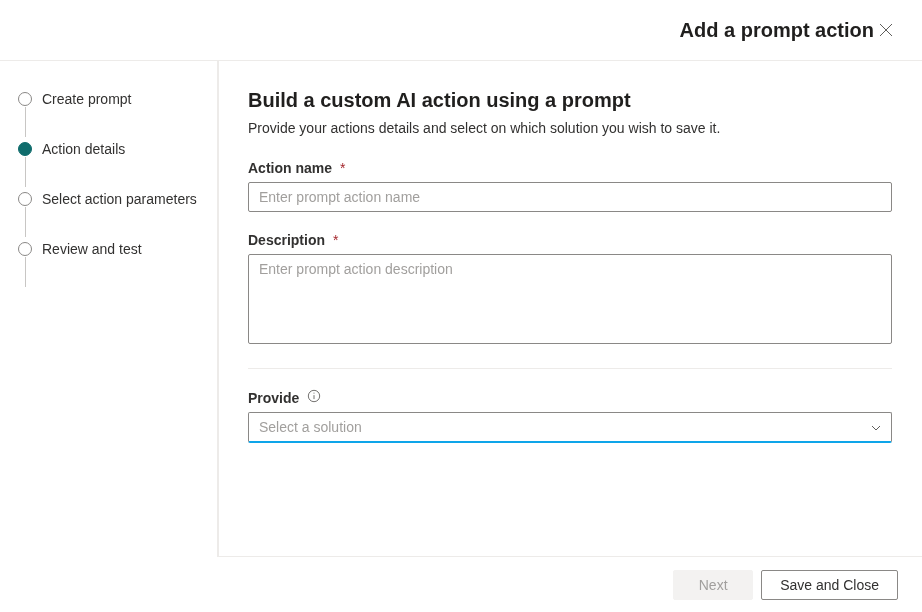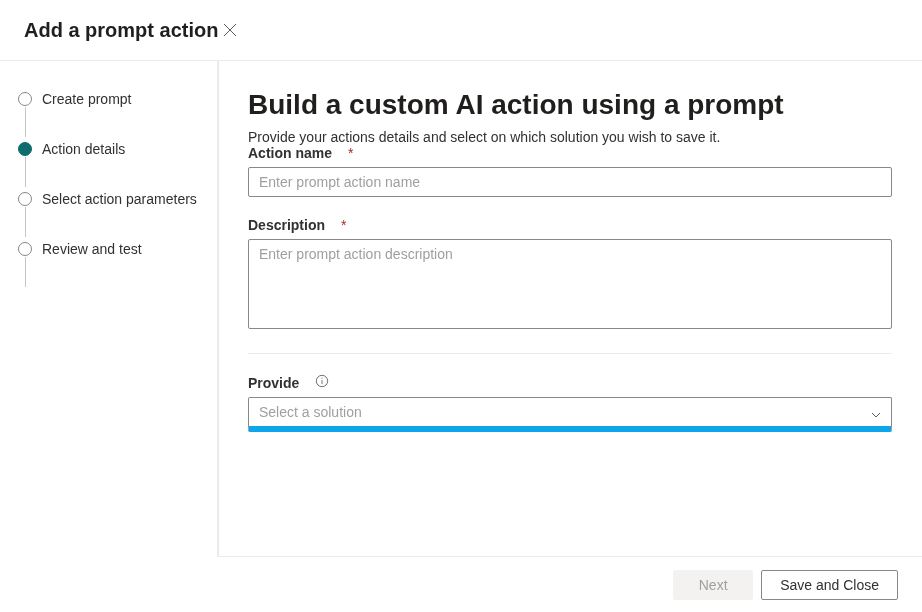--- a/index.html
+++ b/index.html
@@ -7,21 +7,21 @@
       font-family: "Segoe UI", -apple-system, BlinkMacSystemFont, sans-serif;
       background: #fff;
       color: #323130;
       width: 922px;
       height: 612px;
       overflow: hidden;
       position: relative;
     }
     .dialog-header {
       display: flex;
-      justify-content: flex-start;
+      justify-content: flex-end;
       align-items: center;
       padding: 18px 24px 18px 24px;
       border-bottom: 1px solid #edebe9;
     }
     .dialog-title {
       font-size: 20px;
       font-weight: 600;
       color: #201f1e;
     }
     .close-btn {
@@ -76,40 +76,41 @@
       width: 1px;
       height: 30px;
       background: #c8c6c4;
     }
     .main {
       flex: 1;
       padding: 28px 30px 0 30px;
       overflow-y: auto;
     }
     .section-title {
-      font-size: 28px;
+      font-size: 20px;
       font-weight: 600;
       color: #201f1e;
       margin-bottom: 8px;
     }
     .section-subtitle {
       font-size: 14px;
       color: #323130;
+      margin-bottom: 24px;
     }
     .field {
       margin-bottom: 20px;
     }
     .field-label {
       font-size: 14px;
       font-weight: 600;
       color: #323130;
       margin-bottom: 6px;
       display: flex;
       align-items: center;
-      gap: 16px;
+      gap: 8px;
     }
     .required {
       color: #a4262c;
       font-weight: 400;
     }
     .text-input, .textarea-input, .select-input {
       width: 100%;
       border: 1px solid #8a8886;
       border-radius: 2px;
       padding: 6px 10px;
@@ -141,21 +142,21 @@
     }
     .select-wrapper {
       position: relative;
       width: 100%;
     }
     .select-input {
       appearance: none;
       padding-right: 32px;
       cursor: pointer;
       color: #a19f9d;
-      border-bottom: 6px solid #0ea5e9;
+      border-bottom: 2px solid #0ea5e9;
     }
     .chevron {
       position: absolute;
       right: 10px;
       top: 50%;
       transform: translateY(-50%);
       pointer-events: none;
       line-height: 0;
     }
     .chevron svg { width: 12px; height: 12px; }

